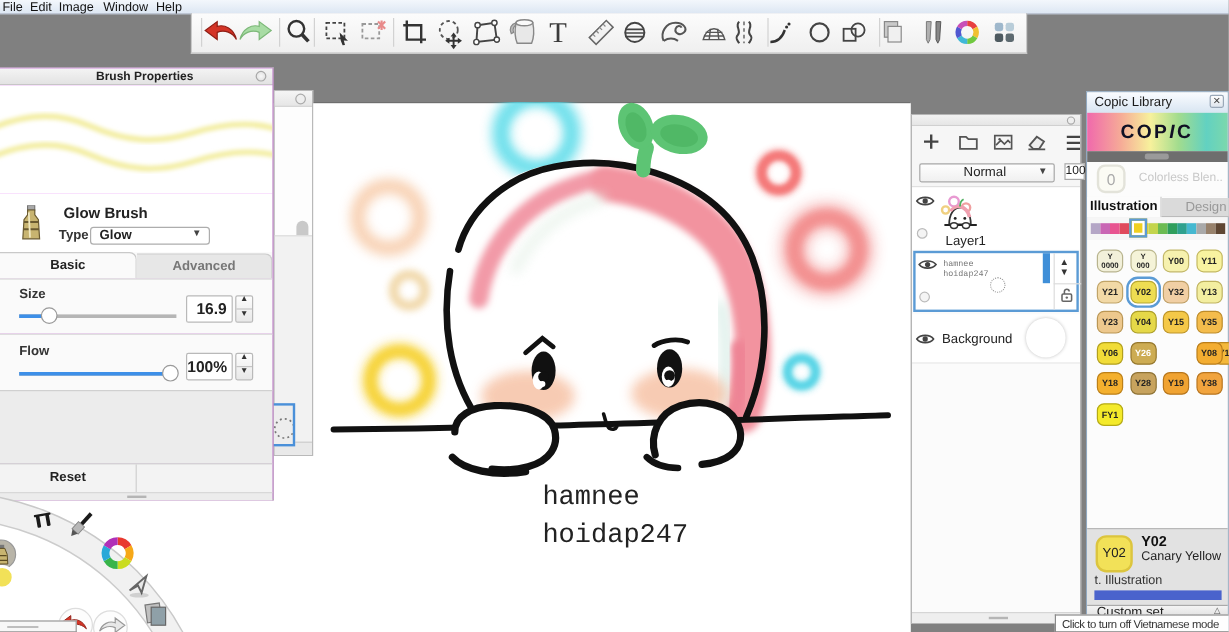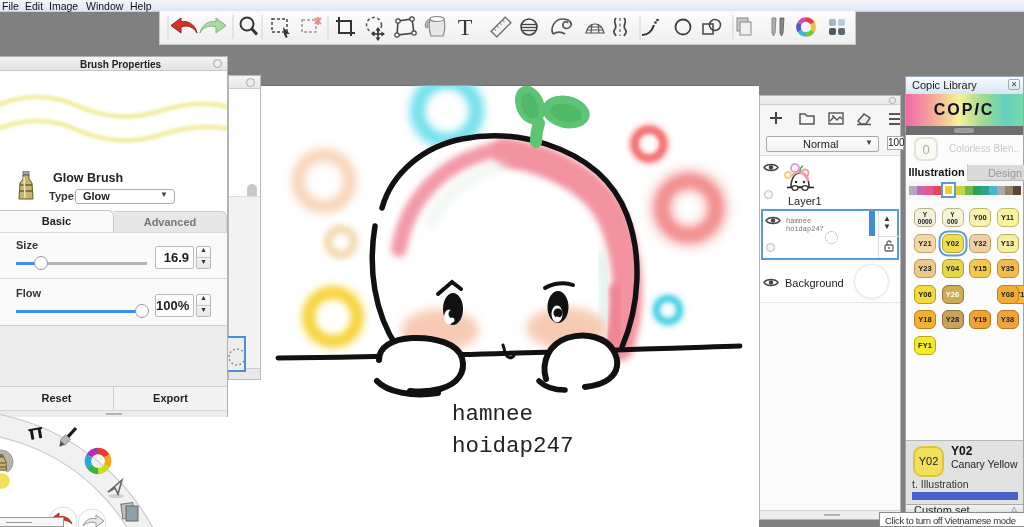--- a/index.html
+++ b/index.html
@@ -322,21 +322,20 @@
       <span class="abs" style="left:3px;top:-1px;font-size:7px;color:#333;">▲</span>
       <span class="abs" style="left:3px;top:11px;font-size:7px;color:#333;">▼</span>
       <span class="abs" style="left:0;top:10px;width:13px;height:1px;background:#c5c5c5;"></span>
     </div>
   </div>
 
   <div class="abs" style="left:0;top:268px;width:227px;height:61px;background:#ececec;border-top:1px solid #d0d0d0;"></div>
 
   <div class="abs" style="left:0;top:329px;width:227px;height:24px;background:#f3f3f3;border-top:1px solid #cfcfcf;">
     <div class="abs" style="left:0;top:0;width:114px;height:24px;border-right:1px solid #cfcfcf;text-align:center;font-size:11px;color:#222;padding-top:5px;">Reset</div>
-    <div class="abs" style="left:114px;top:0;width:113px;height:24px;text-align:center;font-size:11px;color:#222;padding-top:5px;">Export</div>
   </div>
   <div class="abs" style="left:0;top:353px;width:227px;height:7px;background:#ececec;border-top:1px solid #d8d8d8;">
     <span class="abs" style="left:106px;top:2px;width:16px;height:2px;background:#b5b5b5;"></span>
   </div>
 </div>
 
 <svg class="abs" style="left:0;top:400px;" width="260" height="127" viewBox="0 400 260 127">
 
   <circle cx="-45" cy="635" r="214" fill="none" stroke="#f1f1f1" stroke-width="22"></circle>
   <circle cx="-45" cy="635" r="225" fill="none" stroke="#c9c9c9" stroke-width="1.2"></circle>

